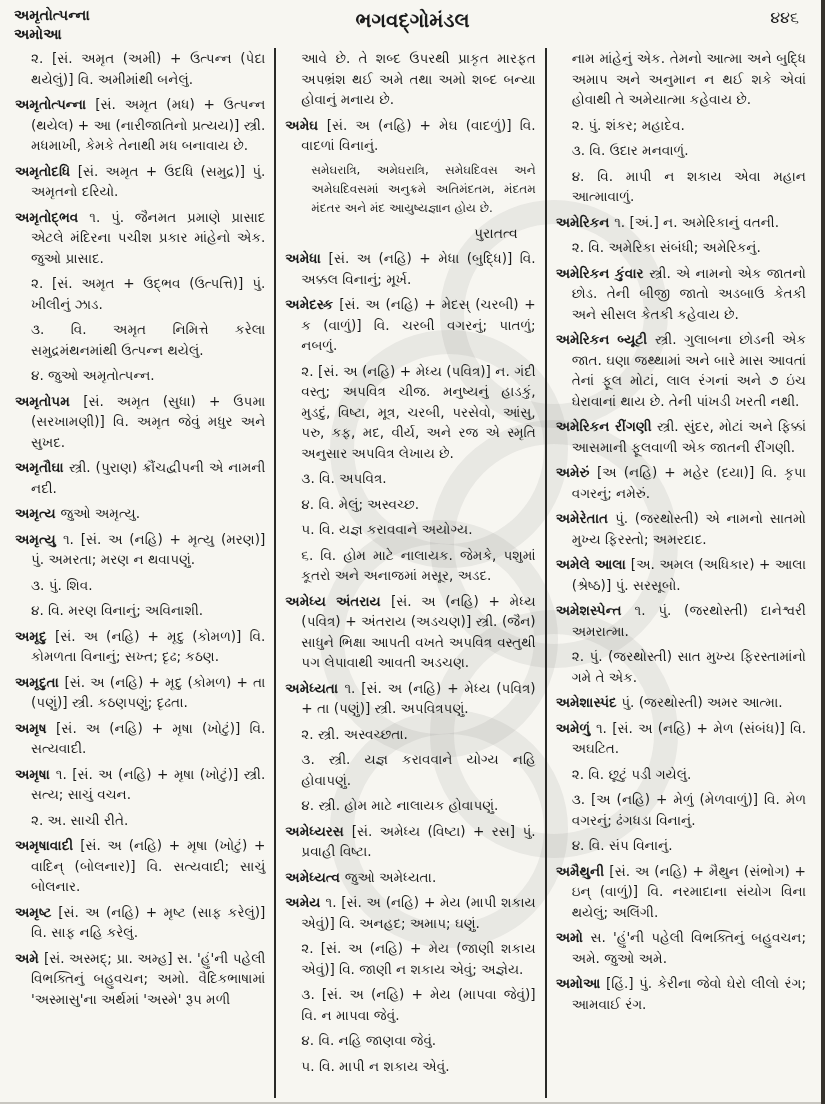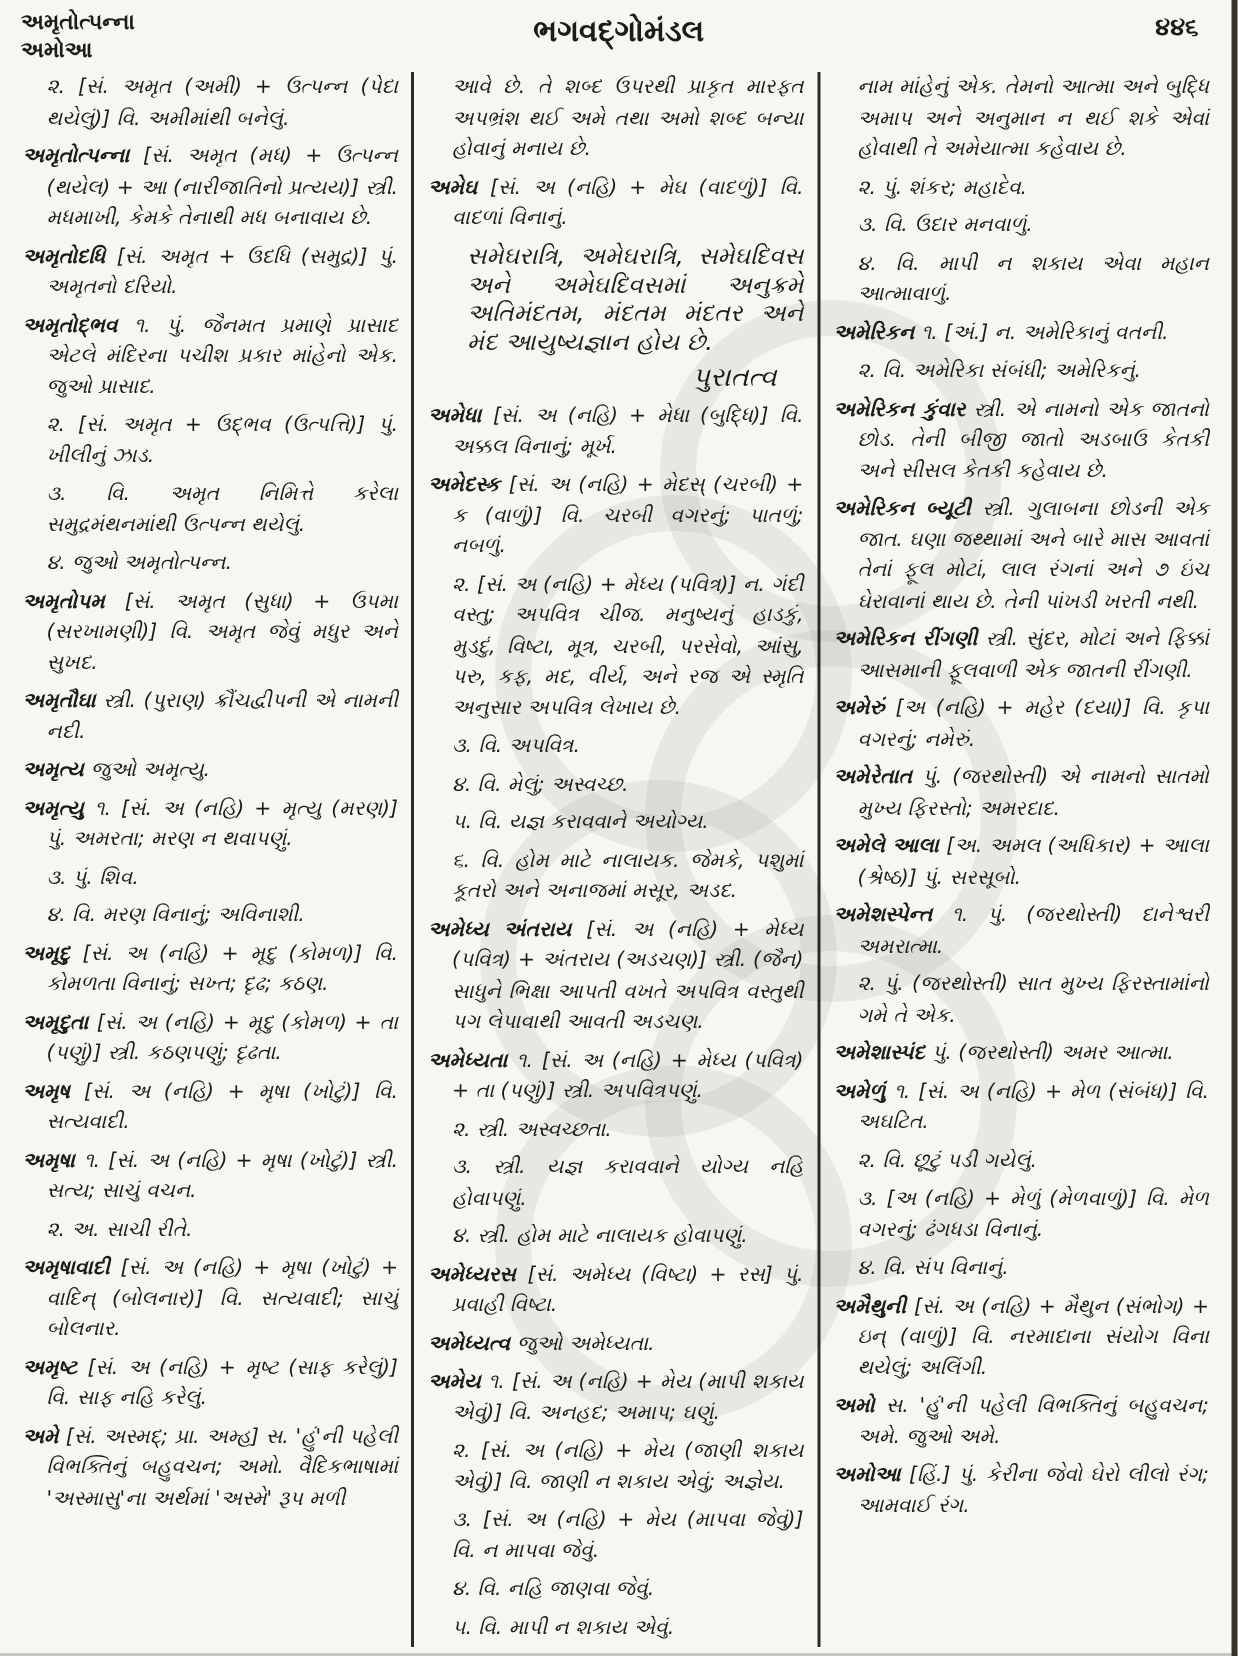--- a/index.html
+++ b/index.html
@@ -26,57 +26,57 @@
   .running-head{
     position:absolute;left:14px;top:2px;
     font-weight:bold;font-size:14.5px;line-height:19px;
   }
   .book-title{
     position:absolute;left:0;right:0;top:4px;text-align:center;
     font-weight:bold;font-size:20px;
   }
   .page-number{
     position:absolute;right:26px;top:4px;
-    font-weight:bold;font-size:16px;text-align:center;
+    font-weight:normal;font-size:16px;text-align:center;
   }
   
   .watermark{position:absolute;inset:0;z-index:1;pointer-events:none;}
   .ring{
     position:absolute;border-radius:50%;
     border:24px solid rgba(110,110,104,.10);
   }
   .ring.r1{width:190px;height:190px;left:330px;top:330px;}
   .ring.r2{width:200px;height:200px;left:430px;top:420px;}
   .ring.r3{width:190px;height:190px;left:320px;top:520px;}
   .ring.r4{width:200px;height:200px;left:430px;top:610px;}
   .ring.r5{width:190px;height:190px;left:330px;top:710px;}
   .ring.r6{width:180px;height:180px;left:440px;top:200px;}
   
   .content{
     position:absolute;top:48px;left:6px;right:10px;bottom:6px;
-    display:flex;z-index:2;font-style:italic;
+    display:flex;z-index:2;
   }
   .column{
     flex:1 1 0;
     padding:0 9px;
     overflow:hidden;
     text-align:justify;
   }
   .divider{
     width:2px;background:#2a2a28;flex:0 0 2px;
   }
   p.para{
     margin:0 0 5px 0;
     font-size:13.6px;
     line-height:20.5px;
   }
   p.entry{padding-left:16px;text-indent:-16px;}
   p.sense{padding-left:16px;text-indent:0;}
-  p.note{padding-left:26px;font-size:16px;line-height:19px;}
-  p.source{text-align:right;padding-right:18px;font-size:18px;}
+  p.note{padding-left:26px;font-size:12px;line-height:19px;}
+  p.source{text-align:right;padding-right:18px;font-size:14px;}
   b.headword{font-weight:bold;}
 </style>
 </head>
 <body>
 
 <div class="watermark">
   <div class="ring r6"></div>
   <div class="ring r1"></div>
   <div class="ring r2"></div>
   <div class="ring r3"></div>

